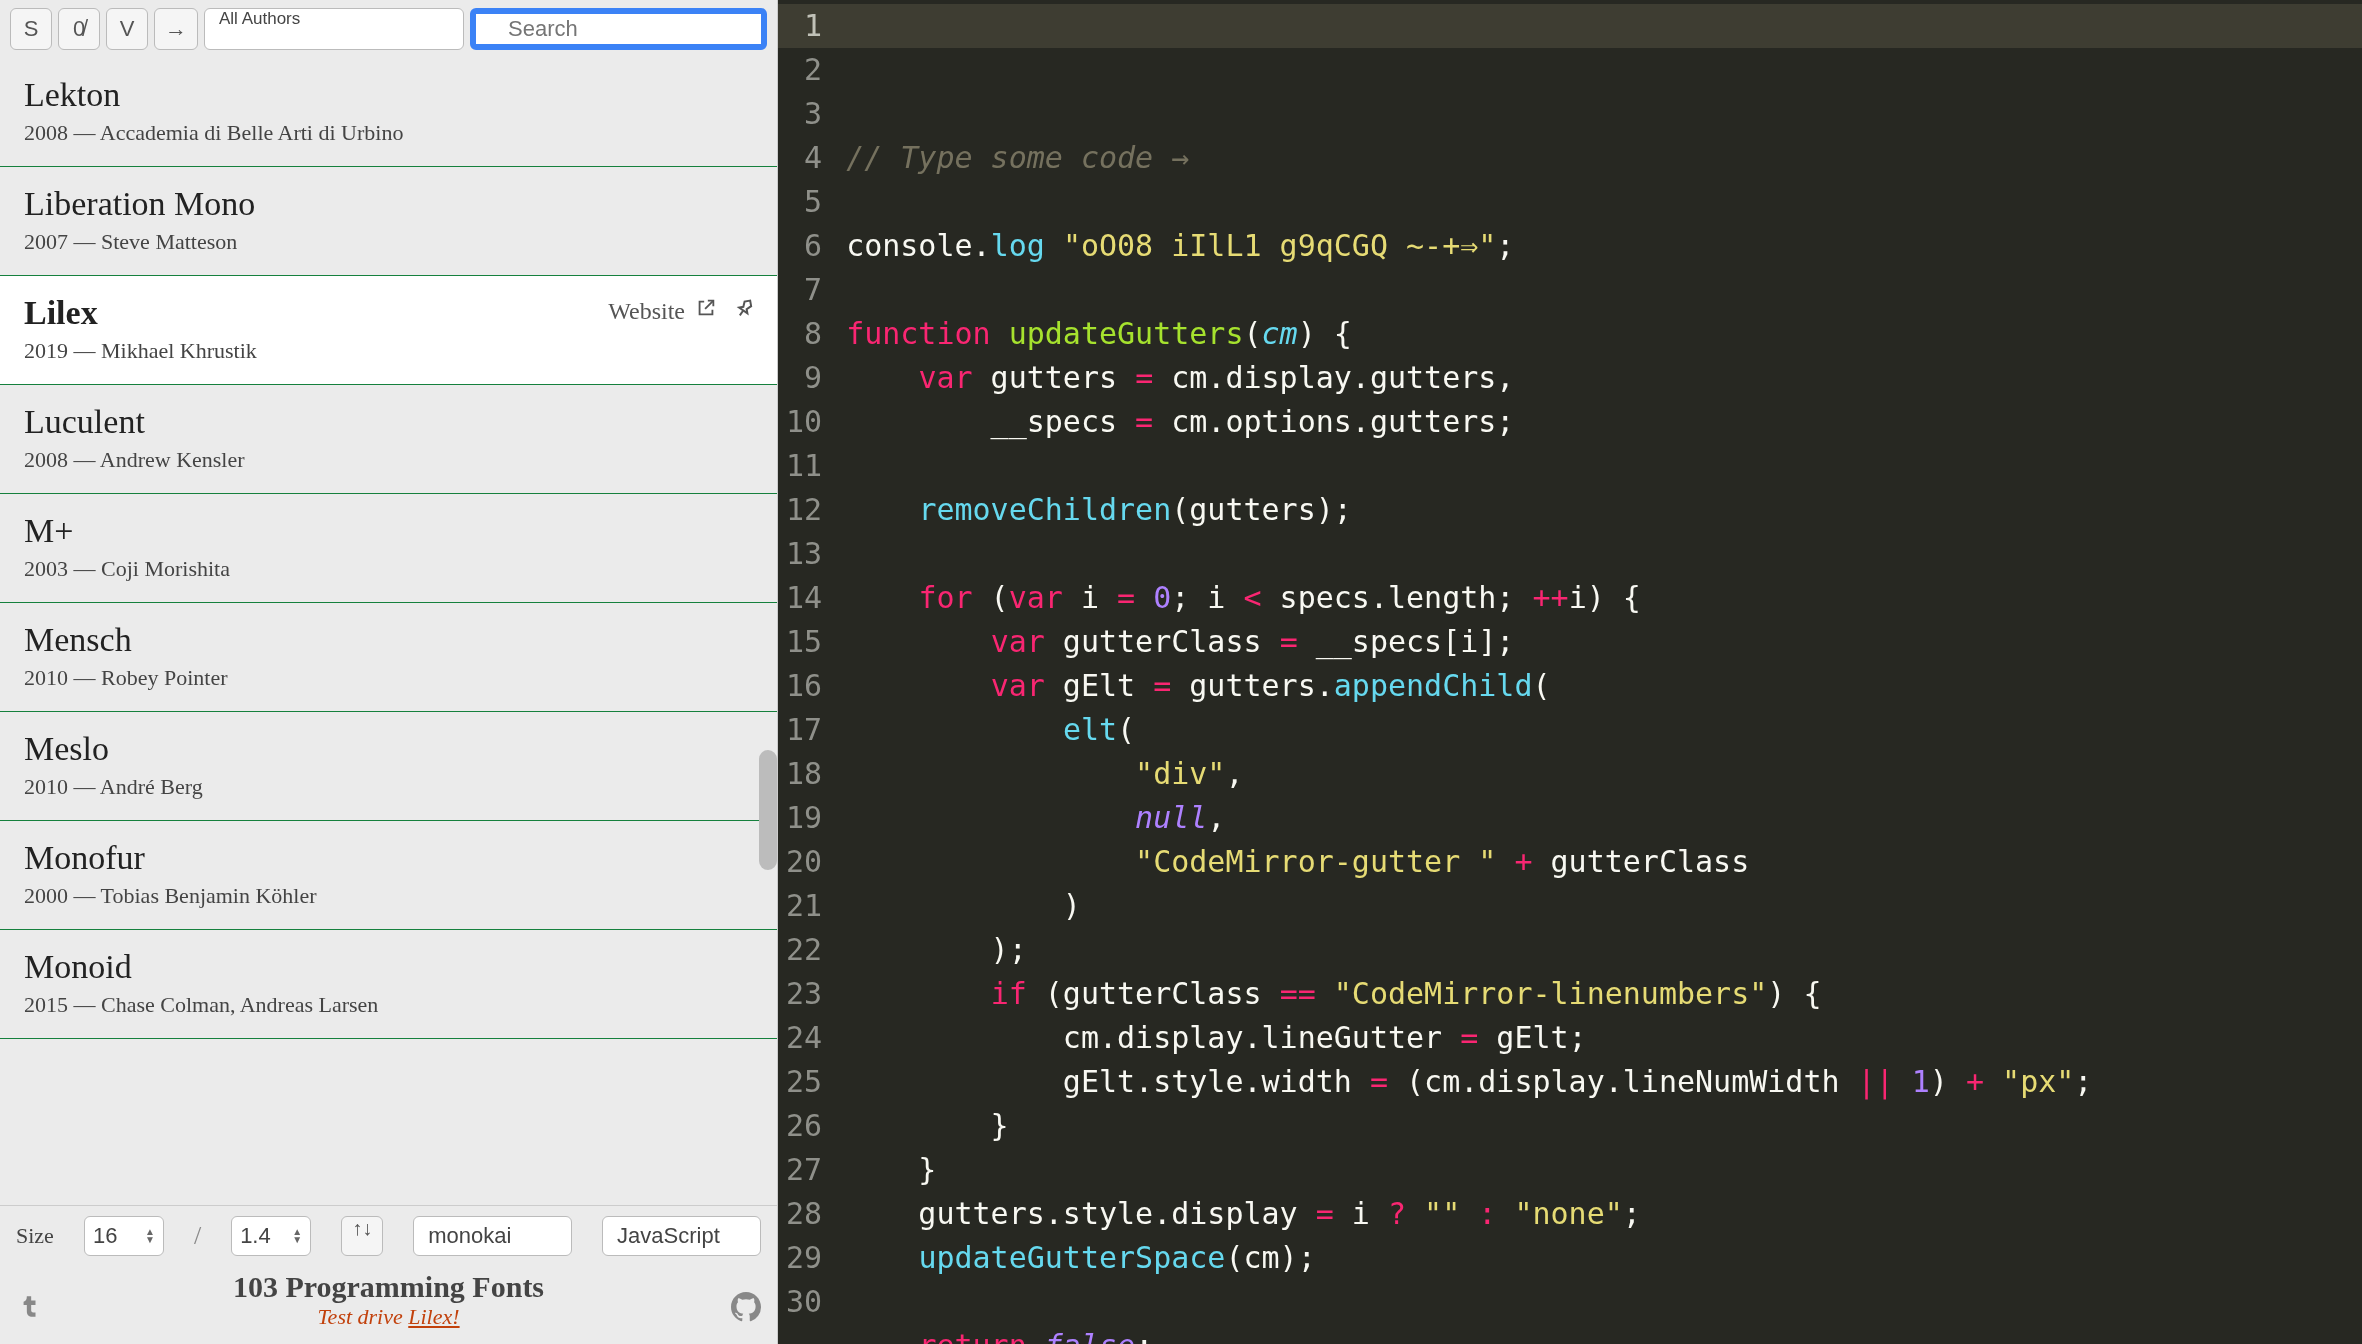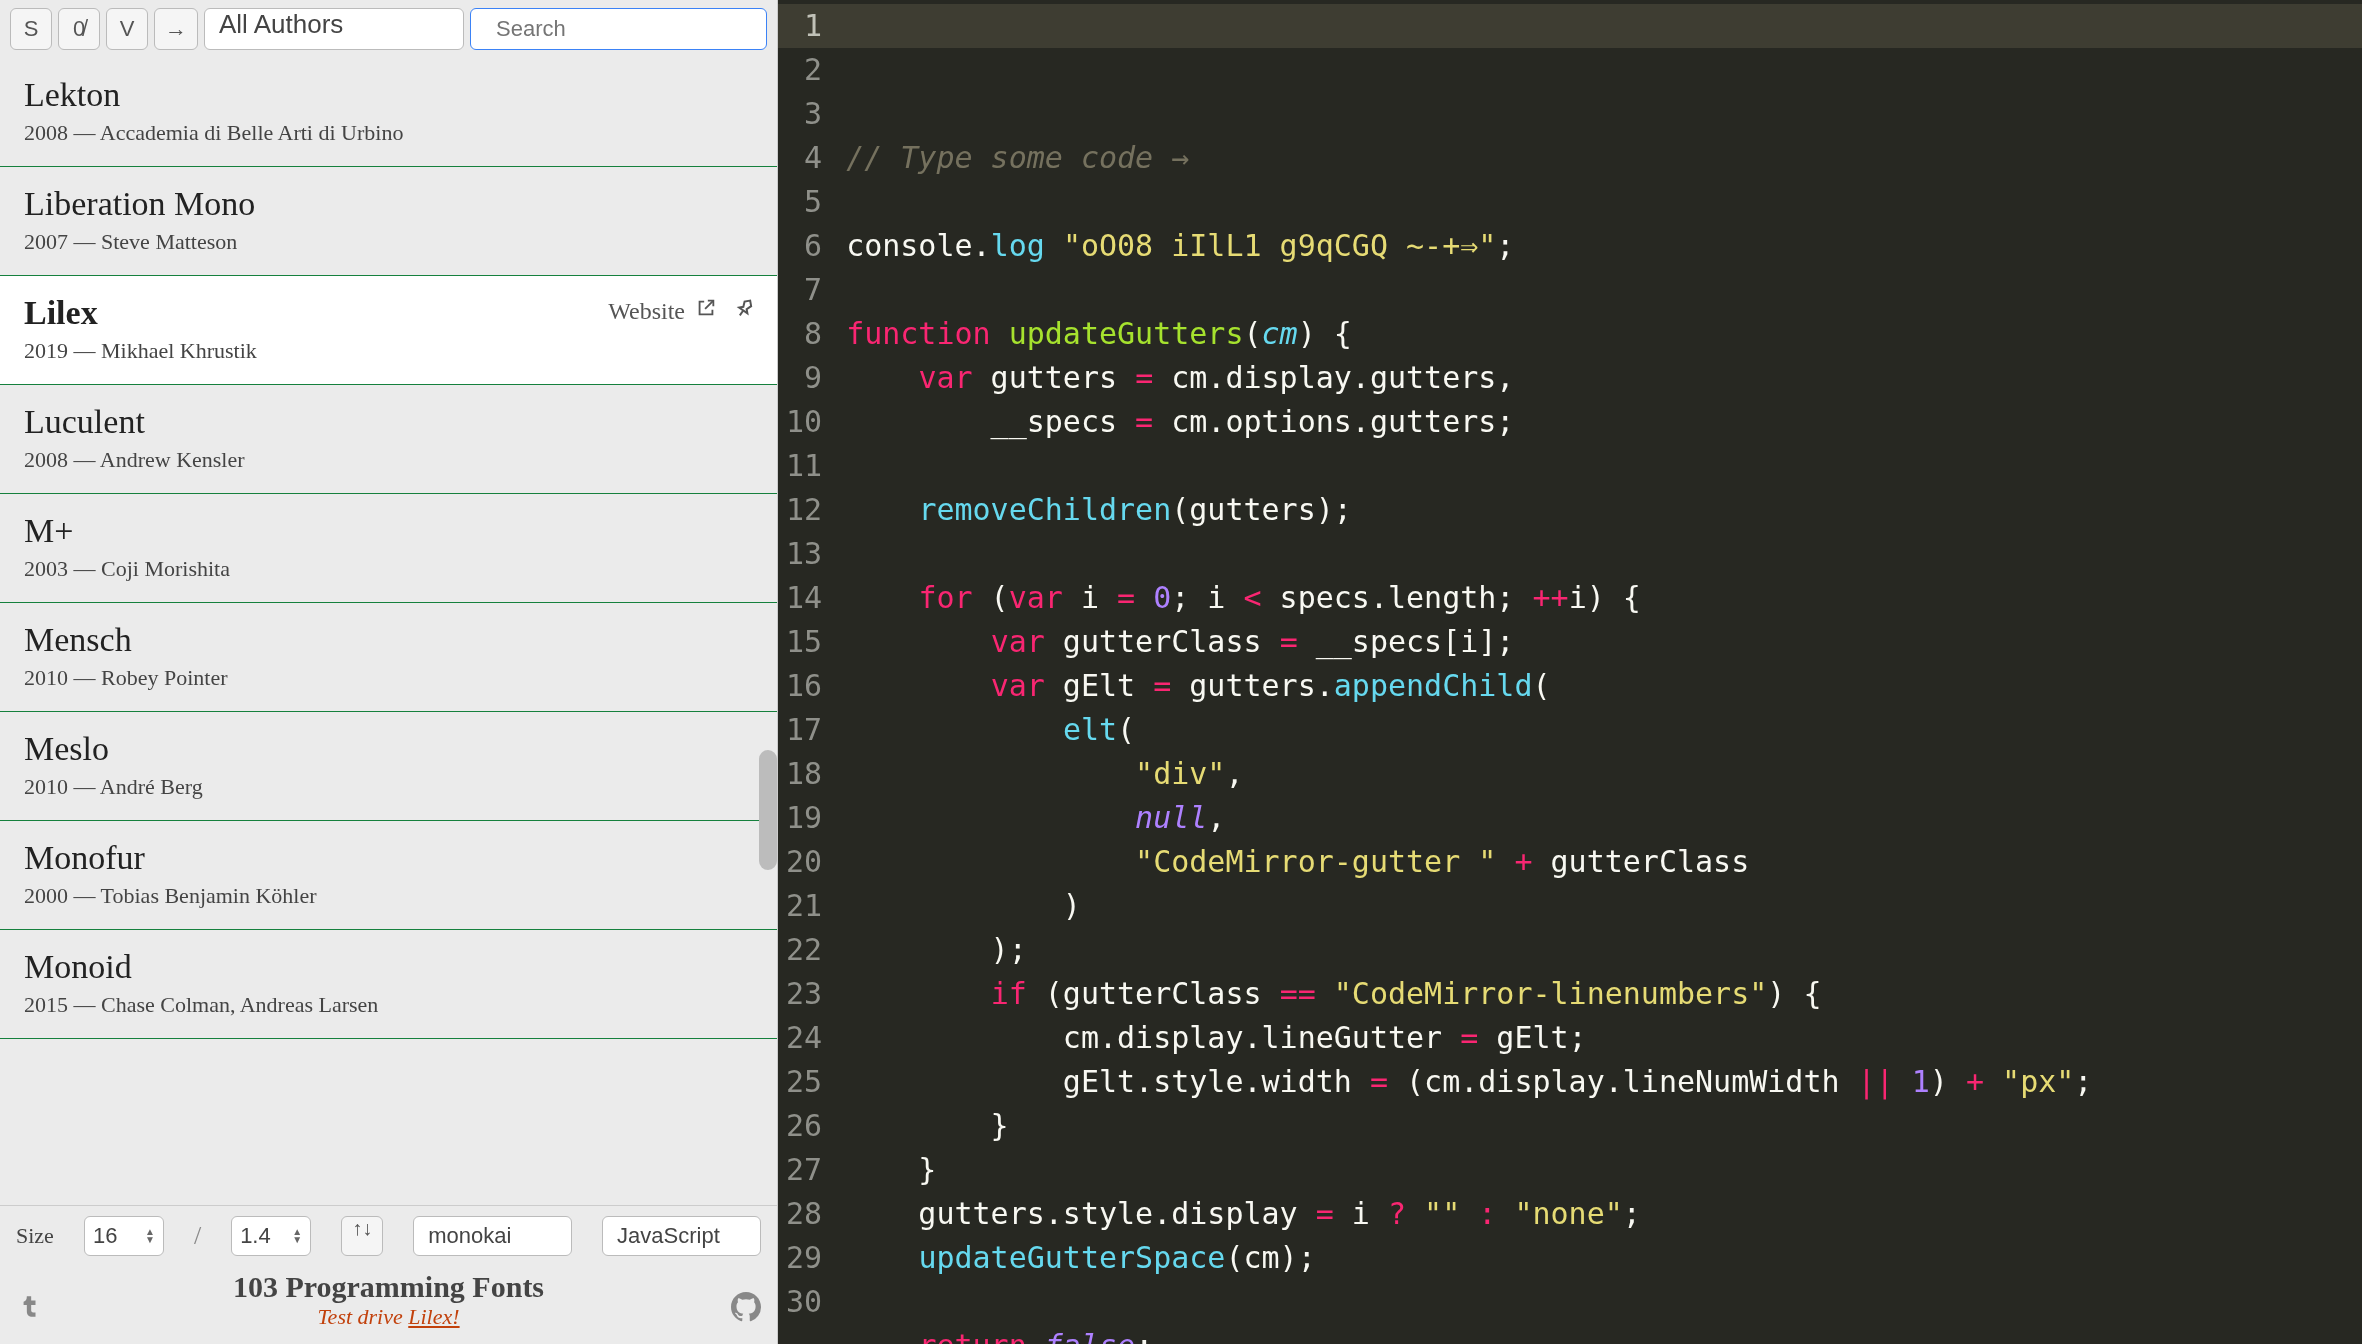--- a/index.html
+++ b/index.html
@@ -43,33 +43,33 @@
   display: flex;
   align-items: center;
   justify-content: center;
   cursor: pointer;
 }
 .tb-select {
   height: 42px;
   border: 1px solid #bbb;
   border-radius: 6px;
   background: #fff;
-  font-size: 26px;
+  font-size: 17px;
   padding: 0 14px;
   color: #444;
   flex: 0 0 auto;
 }
 .tb-select.authors { width: 260px; }
 .tb-search {
   height: 42px;
-  border: 1px solid #3b82f6;
+  border: 6px solid #3b82f6;
   border-radius: 6px;
   background: #fff;
   font-size: 22px;
-  padding: 0 25px;
+  padding: 0 32px;
   color: #444;
   flex: 1;
   min-width: 0;
 }
 
 
 .font-list {
   flex: 1;
   overflow-y: auto;
   background: #ebebeb;

